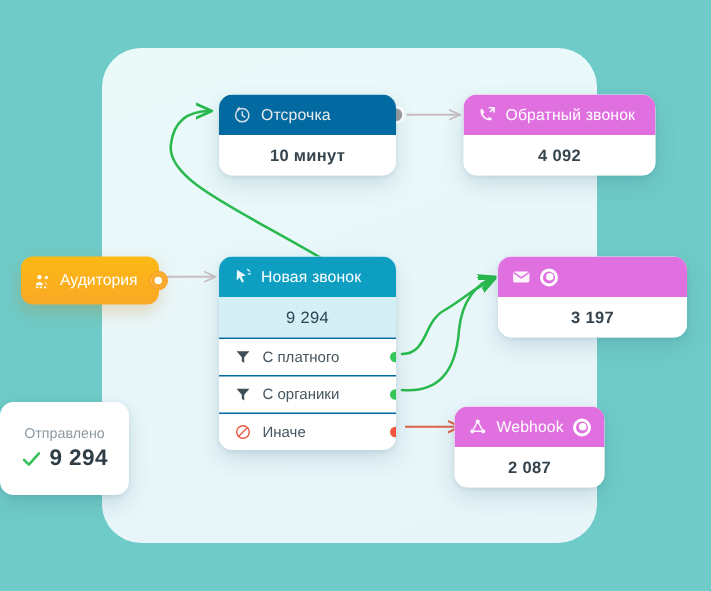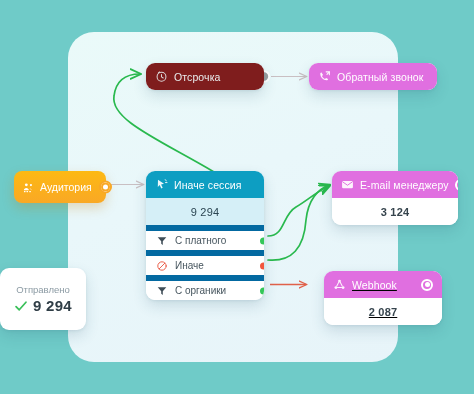--- a/index.html
+++ b/index.html
@@ -59,45 +59,45 @@
   }
   #node-audience .hicon{ width:13px;height:13px;flex:0 0 13px; }
   .plug{
     position:absolute; width:13px;height:13px;border-radius:50%;
     background:#fff; box-shadow:0 0 0 2px #f9a825 inset;
     border:2.5px solid #f9a825;
   }
 
   
   #node-delay{ left:146px; top:63px; width:118px; }
-  #node-delay .node-head{ background:#7f1d1d; }
+  #node-delay .node-head{ background:#0369a1; }
   #node-delay .node-head .htitle{ color:#e9eced; }
 
   
   #node-callback{ left:309px; top:63px; width:128px; }
   #node-callback .node-head{ background:#e06fe0; }
 
   
   #node-email{ left:332px; top:171px; width:126px; }
   #node-email .node-head{ background:#e06fe0; }
 
   
-  #node-webhook{ left:324px; top:271px; width:118px;text-decoration:underline; }
+  #node-webhook{ left:303px; top:271px; width:100px; }
   #node-webhook .node-head{ background:#e06fe0; }
 
   
   #node-session{ left:146px; top:171px; width:118px; }
   #node-session .node-head{ background:#0d9ec2; }
   #node-session .node-value{ background:#d5eff7; color:#2b4552; font-weight:normal; font-size:11px;}
   .branch{
     position:relative;
     height:25px; display:flex; align-items:center; gap:7px;
     padding:0 9px 0 10px;
     font-size:10px; color:#46555e;
-    border-top:6px solid #0369a1;
+    border-top:1px solid #0369a1;
     background:#fff;
   }
   .branch .bicon{ width:12px;height:12px;flex:0 0 12px; }
   .branch .blabel{ flex:1 1 auto; white-space:nowrap; }
   .branch .dot{
     position:absolute; right:-5px; top:50%; transform:translateY(-50%);
     width:11px;height:11px;border-radius:50%;
     border:2px solid #fff;
   }
   .dot.green{ background:#34c759; }
@@ -165,44 +165,45 @@
 
 <div class="node" id="node-delay">
   <div class="node-head">
     <svg class="hicon" viewBox="0 0 24 24" fill="none" stroke="#e4e8e9" stroke-width="1.9" stroke-linecap="round" stroke-linejoin="round">
       <circle cx="12" cy="12.5" r="8.2"></circle>
       <path d="M12 8.2v4.6l3.1 2"></path>
       <path d="M8.4 3.6 L6.3 5.4"></path>
     </svg>
     <span class="htitle">Отсрочка</span>
   </div>
+  <div class="node-value">10 минут</div>
 </div>
 
 <div class="node" id="node-callback">
   <div class="node-head">
     <svg class="hicon" viewBox="0 0 24 24" fill="none" stroke="#ffffff" stroke-width="2" stroke-linecap="round" stroke-linejoin="round">
       <path d="M6.5 4.5c-1.4 0-2.3 1.2-2.3 2.6 0 6.4 5.3 11.8 11.7 11.8 1.4 0 2.6-.9 2.6-2.3l-3.6-1.9-2 2c-2.3-1.1-4.6-3.4-5.6-5.7l2-2z" fill="#ffffff" stroke="none"></path>
       <path d="M15 3.4 L21 3.4 L21 8.6"></path>
       <path d="M21 3.6 L16.6 8"></path>
     </svg>
     <span class="htitle">Обратный звонок</span>
 
   </div>
+  <div class="node-value">4 092</div>
 </div>
 
 <div class="node" id="node-email">
   <div class="node-head">
     <svg class="hicon" viewBox="0 0 24 24" fill="#ffffff" stroke="none">
       <rect x="2" y="5.5" width="20" height="13.5" rx="2.2"></rect>
       <path d="M3.2 7.2 L12 13.4 L20.8 7.2" fill="none" stroke="#e06fe0" stroke-width="1.8" stroke-linecap="round" stroke-linejoin="round"></path>
     </svg>
-    <span class="htitle">E-mail менеджеру</span>
     <span class="endpoint"></span>
   </div>
-  <div class="node-value">3 124</div>
+  <div class="node-value">3 197</div>
 </div>
 
 <div class="node" id="node-webhook">
   <div class="node-head">
     <svg class="hicon" viewBox="0 0 24 24" fill="none" stroke="#ffffff" stroke-width="1.9" stroke-linecap="round" stroke-linejoin="round">
       <circle cx="12" cy="5.6" r="2.6" fill="#ffffff" stroke="none"></circle>
       <circle cx="5.4" cy="17.6" r="2.6" fill="#ffffff" stroke="none"></circle>
       <circle cx="18.6" cy="17.6" r="2.6" fill="#ffffff" stroke="none"></circle>
       <path d="M10.6 8 L7 14.6"></path>
       <path d="M13.4 8 L17 14.6"></path>
@@ -214,47 +215,47 @@
   <div class="node-value">2 087</div>
 </div>
 
 <div class="node" id="node-session">
   <div class="node-head">
     <svg class="hicon" viewBox="0 0 24 24" fill="#ffffff" stroke="none">
       <path d="M5.5 3.4 L16.6 10.4 L11.2 11.8 L14.2 18 L11.6 19.2 L8.6 13 L5.2 16.6 Z"></path>
       <path d="M18.5 3 L21 5" stroke="#ffffff" stroke-width="1.7" stroke-linecap="round"></path>
       <path d="M19.4 8.4 L22.2 8.4" stroke="#ffffff" stroke-width="1.7" stroke-linecap="round"></path>
     </svg>
-    <span class="htitle">Иначе сессия</span>
+    <span class="htitle">Новая звонок</span>
   </div>
   <div class="node-value">9 294</div>
 
   <div class="branch">
     <svg class="bicon" viewBox="0 0 24 24" fill="#3f4d57" stroke="none">
       <path d="M3.4 4.4 L20.6 4.4 L13.6 12.4 L13.6 20 L10.4 17.6 L10.4 12.4 Z"></path>
     </svg>
     <span class="blabel">С платного</span>
+    <span class="dot green"></span>
+  </div>
+
+  <div class="branch">
+    <svg class="bicon" viewBox="0 0 24 24" fill="#3f4d57" stroke="none">
+      <path d="M3.4 4.4 L20.6 4.4 L13.6 12.4 L13.6 20 L10.4 17.6 L10.4 12.4 Z"></path>
+    </svg>
+    <span class="blabel">С органики</span>
     <span class="dot green"></span>
   </div>
 
   <div class="branch">
     <svg class="bicon" viewBox="0 0 24 24" fill="none" stroke="#ea5a44" stroke-width="1.9" stroke-linecap="round">
       <circle cx="12" cy="12" r="8.4"></circle>
       <path d="M6.3 17.7 L17.7 6.3"></path>
     </svg>
     <span class="blabel">Иначе</span>
     <span class="dot red"></span>
-  </div>
-
-  <div class="branch">
-    <svg class="bicon" viewBox="0 0 24 24" fill="#3f4d57" stroke="none">
-      <path d="M3.4 4.4 L20.6 4.4 L13.6 12.4 L13.6 20 L10.4 17.6 L10.4 12.4 Z"></path>
-    </svg>
-    <span class="blabel">С органики</span>
-    <span class="dot green"></span>
   </div>
 </div>
 
 <div id="card-sent">
   <div class="sent-label">Отправлено</div>
   <div class="sent-row">
     <svg class="check" viewBox="0 0 24 24" fill="none" stroke="#3ac05a" stroke-width="3" stroke-linecap="round" stroke-linejoin="round">
       <path d="M3.5 13 L9 18.5 L20.5 5.5"></path>
     </svg>
     <span class="sent-num">9 294</span>

